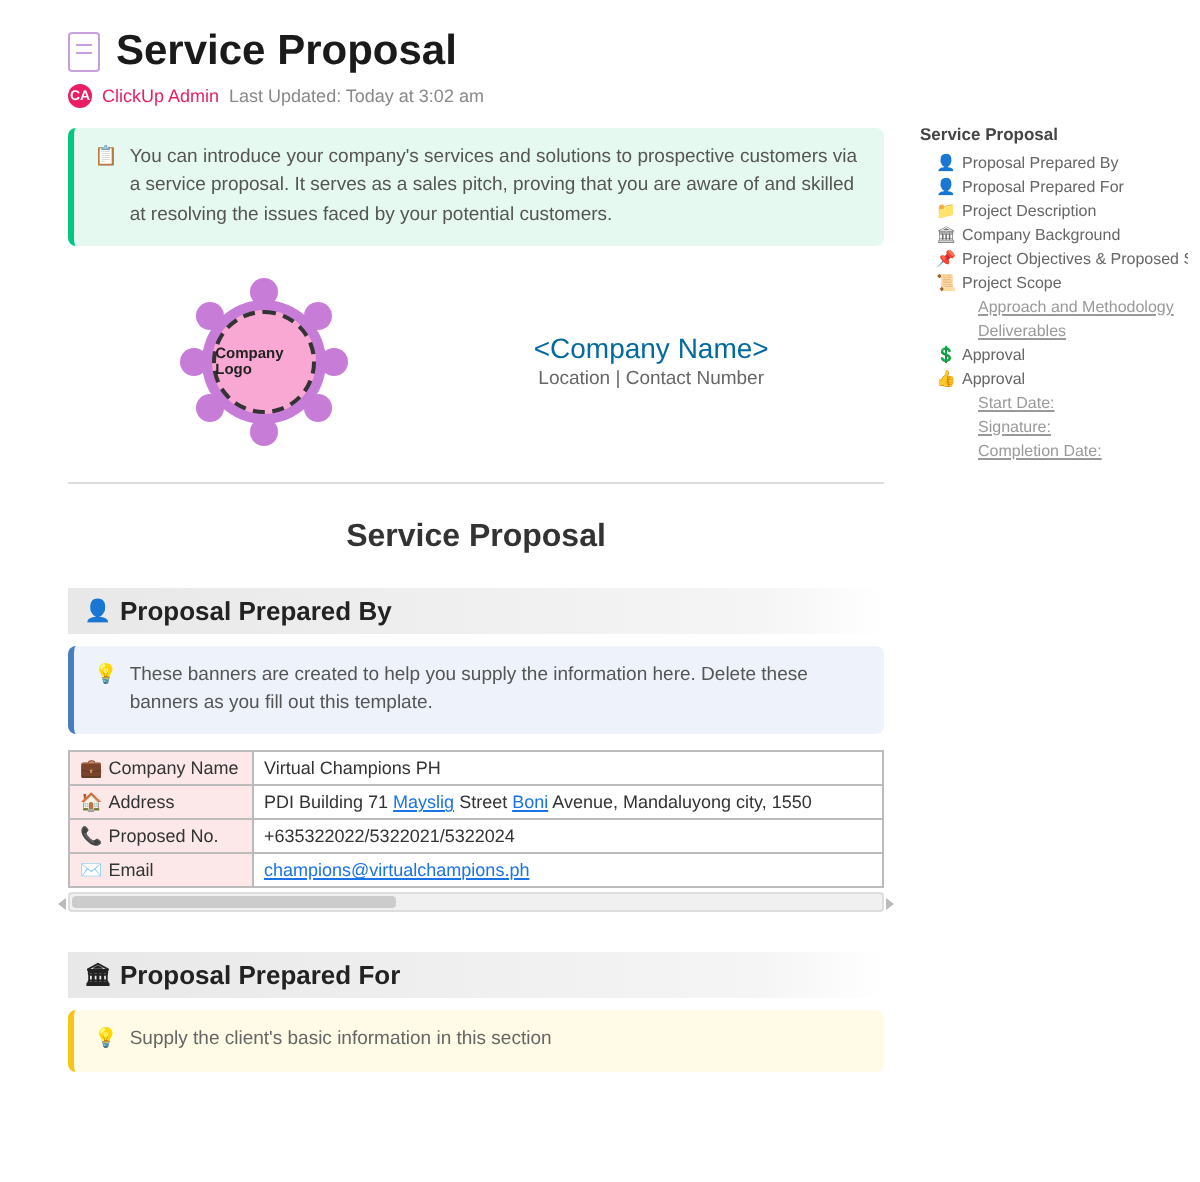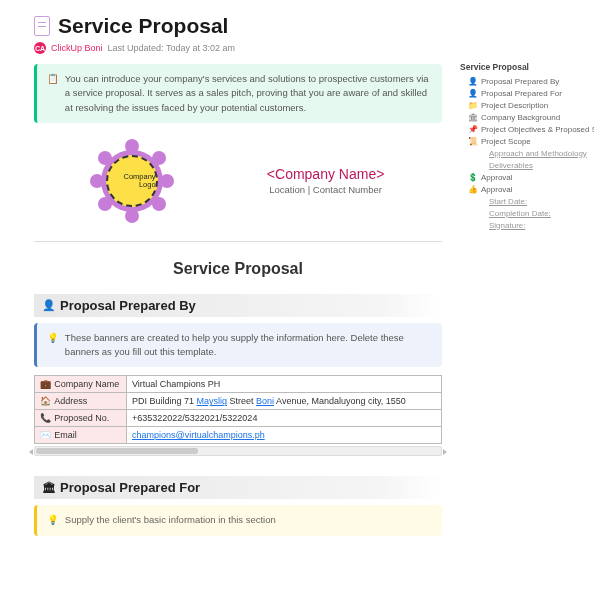--- a/index.html
+++ b/index.html
@@ -114,34 +114,34 @@
   }
   .logo-petal {
     position: absolute;
     width: 14px; height: 14px;
     background: #c77dd8;
     border-radius: 50%;
   }
   .logo-circle {
     position: relative;
     width: 52px; height: 52px;
-    background: #fde047;
+    background: #f9a8d4;
     border: 2px dashed #333;
     border-radius: 50%;
     display: flex;
     align-items: center;
     justify-content: center;
-    text-align: right;
+    text-align: left;
     font-size: 7.5px;
-    font-weight: 400;
+    font-weight: 700;
     color: #222;
     line-height: 1.1;
   }
   .company-block { text-align: center; }
-  .company-name { font-size: 14px; color: #be185d; margin-bottom: 2px; }
+  .company-name { font-size: 14px; color: #0369a1; margin-bottom: 2px; }
   .company-loc { font-size: 9.5px; color: #666; }
   .hr {
     border: none;
     border-top: 1px solid #ddd;
     margin: 6px 0 18px;
   }
   .doc-heading {
     text-align: center;
     font-size: 16px;
     font-weight: 700;
@@ -235,21 +235,21 @@
 
 <div class="main">
 
   <div class="title-row">
     <div class="doc-icon"></div>
     <div class="page-title">Service Proposal</div>
   </div>
 
   <div class="meta-row">
     <div class="avatar">CA</div>
-    <span class="author">ClickUp Boni</span>
+    <span class="author">ClickUp Admin</span>
     <span>Last Updated: Today at 3:02 am</span>
   </div>
 
   <div class="callout green">
     <span>📋</span>
     <span>You can introduce your company's services and solutions to prospective customers via a service proposal. It serves as a sales pitch, proving that you are aware of and skilled at resolving the issues faced by your potential customers.</span>
   </div>
 
   <div class="hero">
     <div class="logo-badge">
@@ -365,20 +365,20 @@
       <div class="outline-item">
         <span class="oi">👍</span>
         <span>Approval</span>
       </div>
       <div class="outline-item sub">
         <span class="oi"></span>
         <span>Start Date:</span>
       </div>
       <div class="outline-item sub">
         <span class="oi"></span>
+        <span>Signature:</span>
+      </div>
+      <div class="outline-item sub">
+        <span class="oi"></span>
         <span>Completion Date:</span>
-      </div>
-      <div class="outline-item sub">
-        <span class="oi"></span>
-        <span>Signature:</span>
       </div>
     </div>
 </div>
 
 </body></html>

